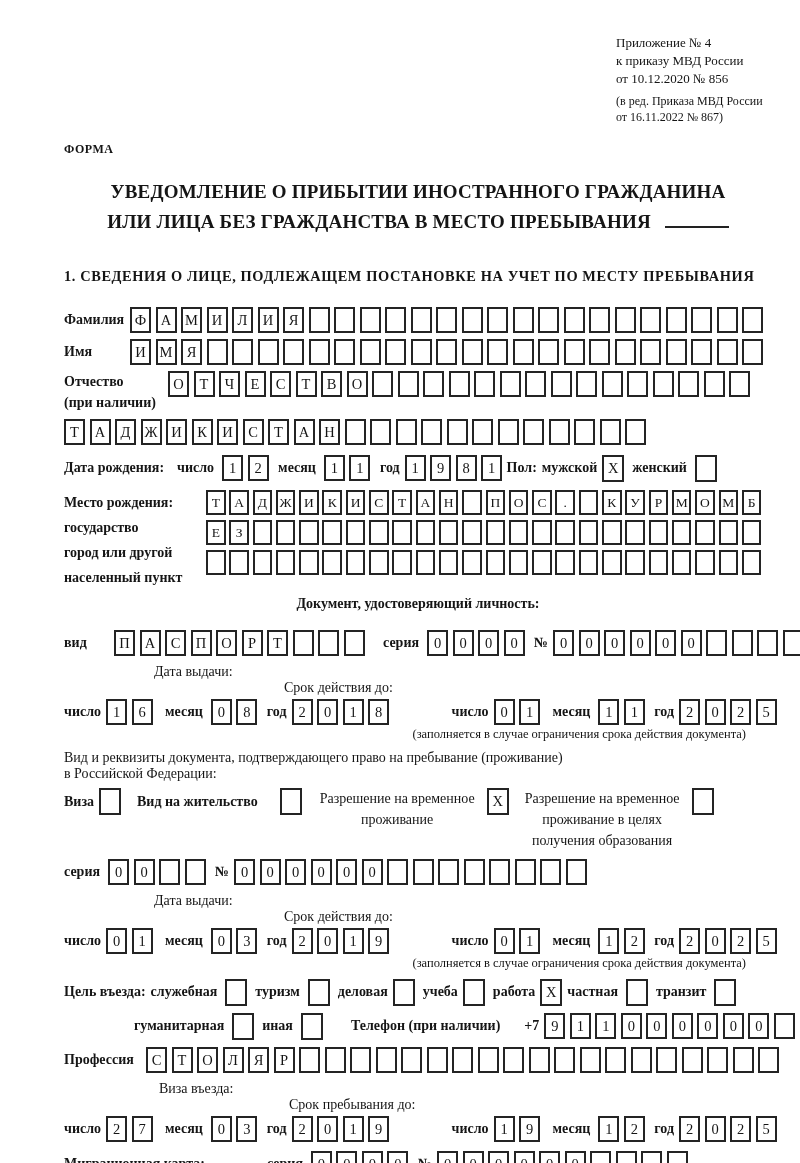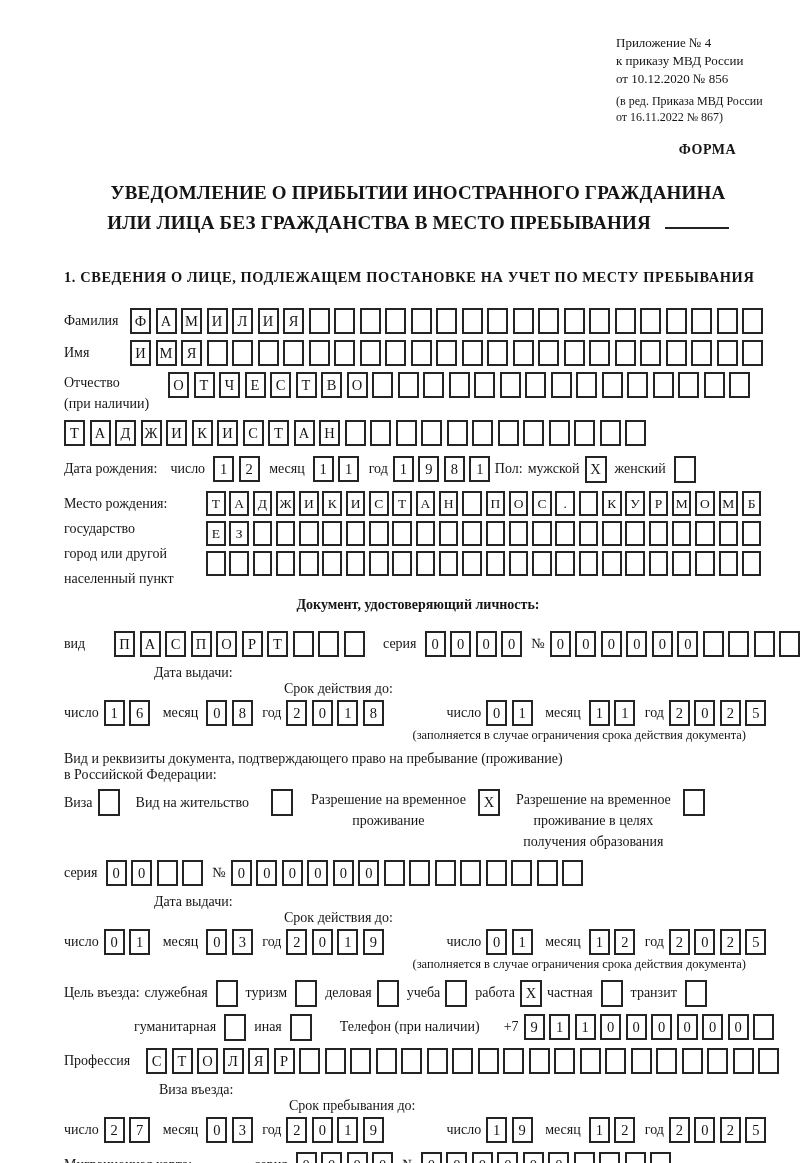--- a/index.html
+++ b/index.html
@@ -8,29 +8,29 @@
     width: 800px; height: 1163px; overflow: hidden;
     color: #151515;
     font-family: "Liberation Serif", "DejaVu Serif", serif;
     font-size: 14px;
   }
   .page { padding: 34px 28px 0 64px; }
 
   
   .annex { margin-left: 552px; font-size: 13px; line-height: 1.38; }
   .annex .note-lines { margin-top: 5px; font-size: 12px; }
-  .form-label { text-align: right; padding-right: 36px; font-weight: bold; font-size: 14px; margin-top: 16px; letter-spacing: .5px; }
+  .form-label { padding-right: 36px; font-weight: bold; font-size: 12px; margin-top: 16px; letter-spacing: .5px; }
   .title { text-align: center; font-weight: bold; font-size: 19px; margin-top: 20px; line-height: 1.6; letter-spacing: .2px; }
   .title .blank-line { display:inline-block; width: 64px; border-bottom: 2px solid #222; height: 14px; margin-left: 14px; }
   .section-title { margin-top: 30px; font-weight: bold; font-size: 14.4px; letter-spacing: .6px; white-space: nowrap; }
 
   
   .row { display: flex; align-items: center; margin-top: 6px; }
   .row.top { align-items: flex-start; }
-  .lbl { flex: 0 0 auto; }
+  .lbl { flex: 0 0 auto; font-weight: bold; }
   .label-stack span { display: block; line-height: 21px; }
   .cells { display: flex; flex: 0 0 auto; }
   .cell {
     width: 21px; height: 26px; border: 2px solid #242424;
     margin-right: 4.5px; text-align: center; line-height: 22px;
     font-size: 14.5px; flex: 0 0 auto; background: #fff;
   }
   .cells.small .cell { width: 19.5px; height: 25px; margin-right: 3.8px; font-size: 13.5px; }
   .checkbox .cell { width: 22px; height: 27px; margin-right: 0; }
   .gap-s { margin-left: 8px; } .gap-xs { margin-left: 5px; }

